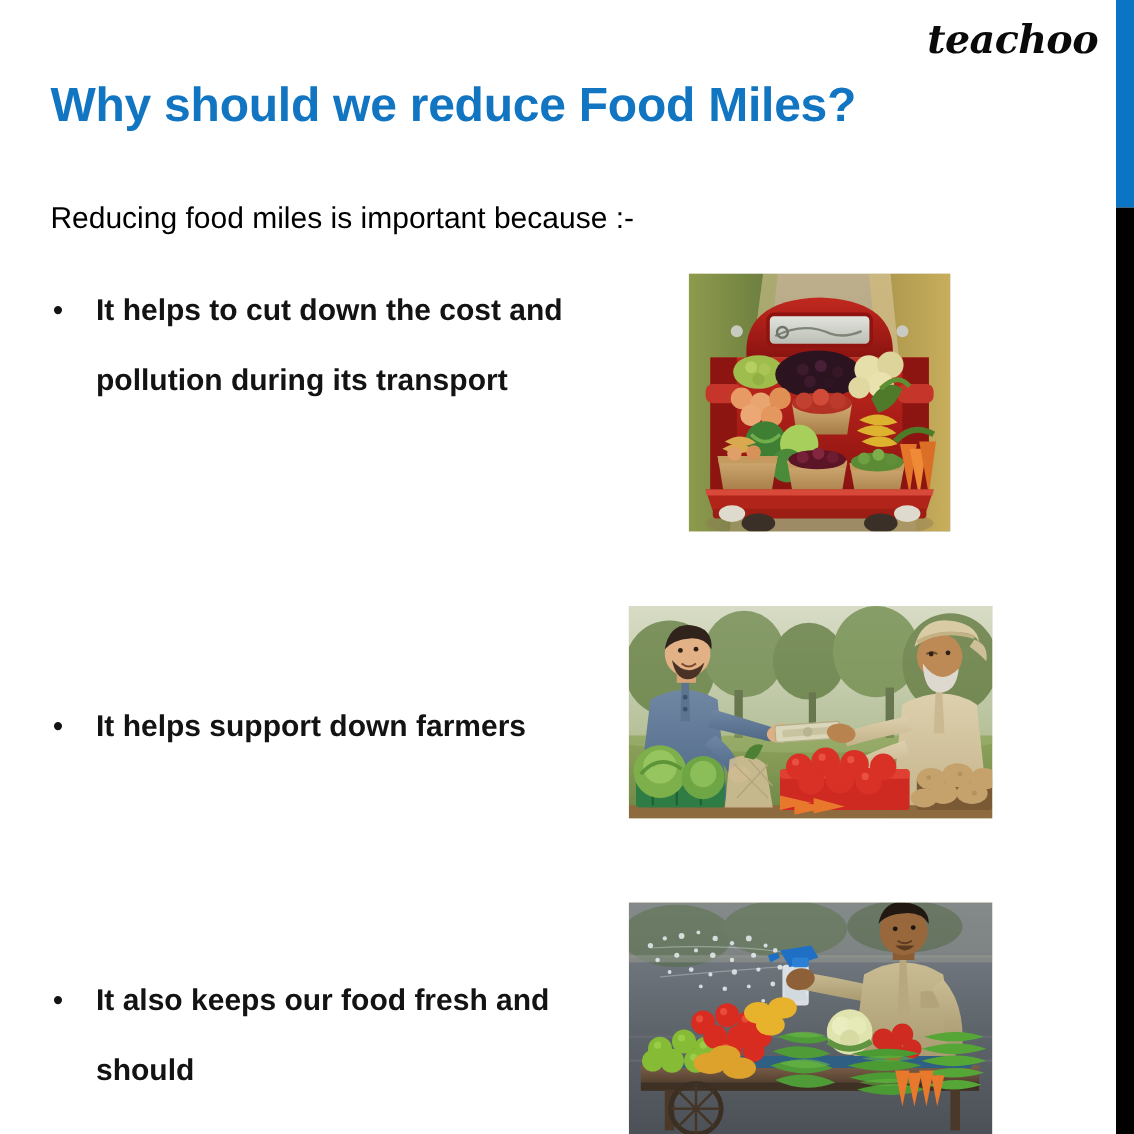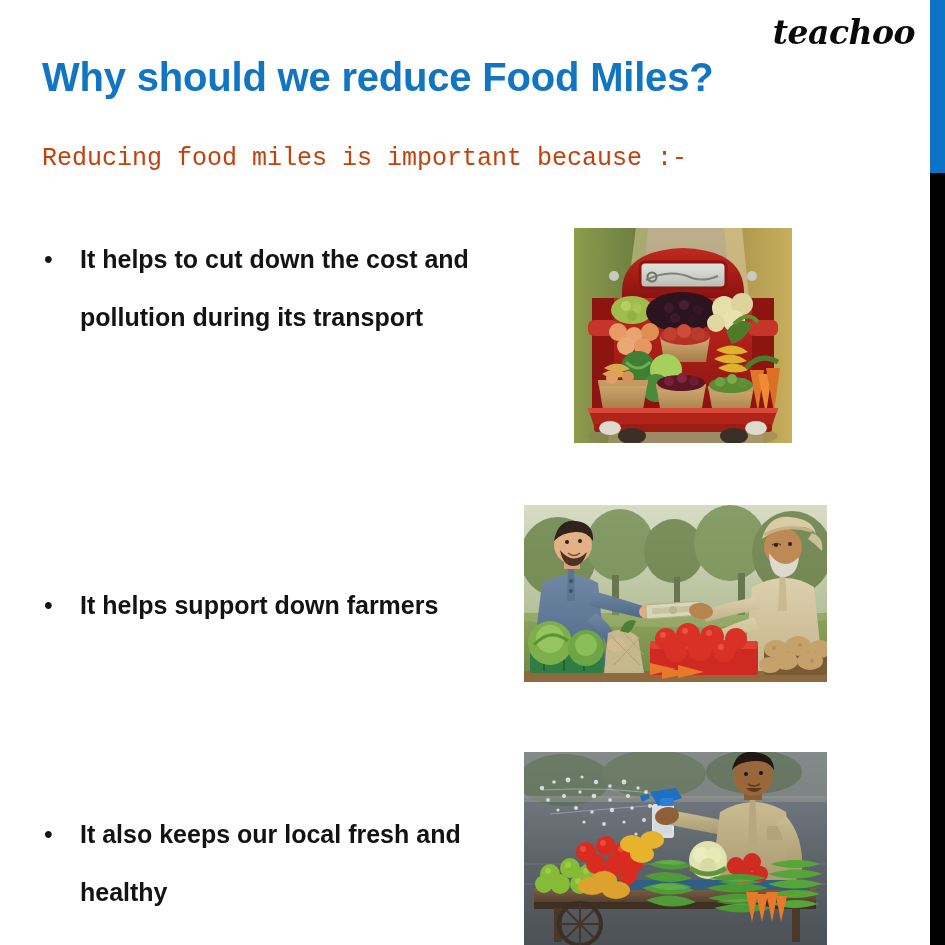--- a/index.html
+++ b/index.html
@@ -49,39 +49,39 @@
     color: #0a0a0a;
     line-height: 1;
     white-space: nowrap;
     margin-left: 31px;
   }
 
   
   .slide-title {
     position: absolute;
     left: 42px;
-    top: 54px;
+    top: 65px;
     font-family: "Liberation Sans", sans-serif;
     font-weight: bold;
     font-size: 40px;
     line-height: 1.15;
     color: #1175C2;
     letter-spacing: -0.2px;
     white-space: nowrap;
     text-align: center;
   }
 
   
   .intro-line {
     position: absolute;
     left: 42px;
-    top: 144px;
-    font-family: Liberation Mono, monospace;
+    top: 168px;
+    font-family: Liberation Sans, sans-serif;
     font-size: 25px;
-    color: #c2410c;
+    color: #000000;
     white-space: nowrap;
   }
 
   
   .bullet {
     position: absolute;
     left: 42px;
     display: flex;
     align-items: flex-start;
     width: 500px;
@@ -139,21 +139,21 @@
     <span class="bullet-text">It helps to cut down the cost and pollution during its transport</span>
   </div>
 
   <div class="bullet bullet-2">
     <span class="bullet-marker">•</span>
     <span class="bullet-text">It helps support down farmers</span>
   </div>
 
   <div class="bullet bullet-3">
     <span class="bullet-marker">•</span>
-    <span class="bullet-text">It also keeps our local fresh and healthy</span>
+    <span class="bullet-text">It also keeps our food fresh and should</span>
   </div>
 
   <div class="photo photo-truck">
     <svg viewBox="0 0 218 215" preserveAspectRatio="none">
       <defs>
         <linearGradient id="tgRoad" x1="0" y1="0" x2="0" y2="1">
           <stop offset="0" stop-color="#bdae8c"></stop>
           <stop offset="1" stop-color="#a89771"></stop>
         </linearGradient>
         <linearGradient id="tgGrassL" x1="0" y1="0" x2="1" y2="0">

